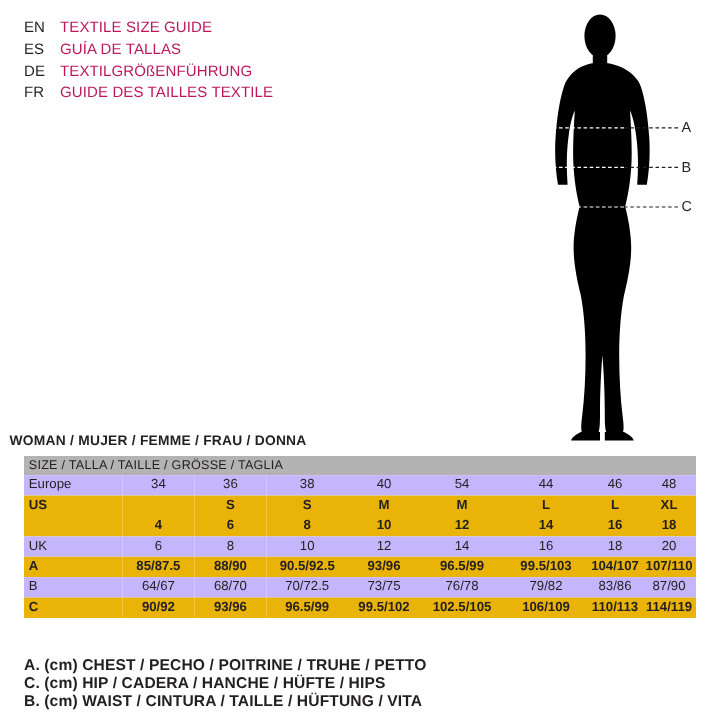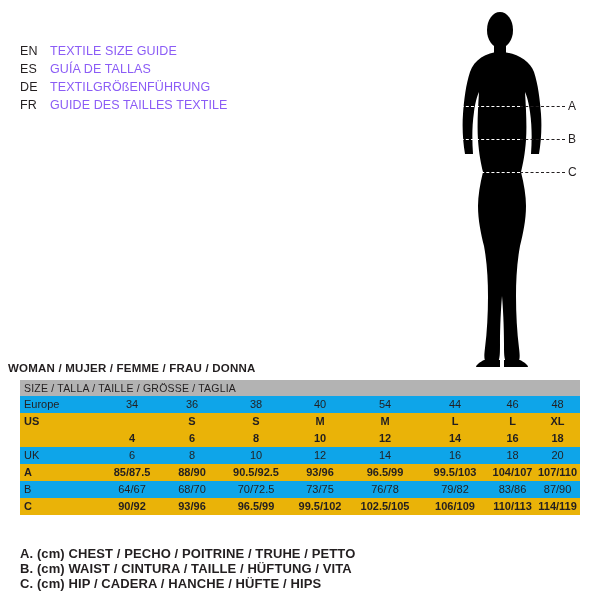--- a/index.html
+++ b/index.html
@@ -31,24 +31,23 @@
     display: flex;
     align-items: baseline;
     height: 18px;
     font-size: 12.5px;
     letter-spacing: 0.1px;
   }
   .lang-code {
     width: 30px;
     flex: 0 0 30px;
     color: #231f20;
-    margin-top: 28px;
   }
   .lang-text {
-    color: #8b5cf6;
+    color: #be185d;
   }
   
   .figure-area {
     position: absolute;
     left: 400px;
     top: 8px;
     width: 200px;
     height: 360px;
   }
   .figure-svg {
@@ -110,21 +109,21 @@
   tr.header-row td {
     background: #b3b3b3;
     text-align: left;
     padding-left: 4px;
     font-size: 10.5px;
     letter-spacing: 0.2px;
     height: 16px;
     line-height: 16px;
   }
   tr.band-light td {
-    background: #0ea5e9;
+    background: #c4b5fd;
   }
   tr.band-white td {
     background: #eab308;
     font-weight: bold;
   }
   
   .notes {
     position: absolute;
     left: 20px;
     top: 546px;
@@ -324,17 +323,17 @@
           <td>106/109</td>
           <td>110/113</td>
           <td>114/119</td>
         </tr>
       </tbody>
     </table>
   </div>
 
   <div class="notes">
     <div class="note-row">A. (cm) CHEST / PECHO / POITRINE / TRUHE / PETTO</div>
+    <div class="note-row">C. (cm) HIP / CADERA / HANCHE / HÜFTE / HIPS</div>
     <div class="note-row">B. (cm) WAIST / CINTURA / TAILLE / HÜFTUNG / VITA</div>
-    <div class="note-row">C. (cm) HIP / CADERA / HANCHE / HÜFTE / HIPS</div>
   </div>
 
 </div>
 
 </body></html>

